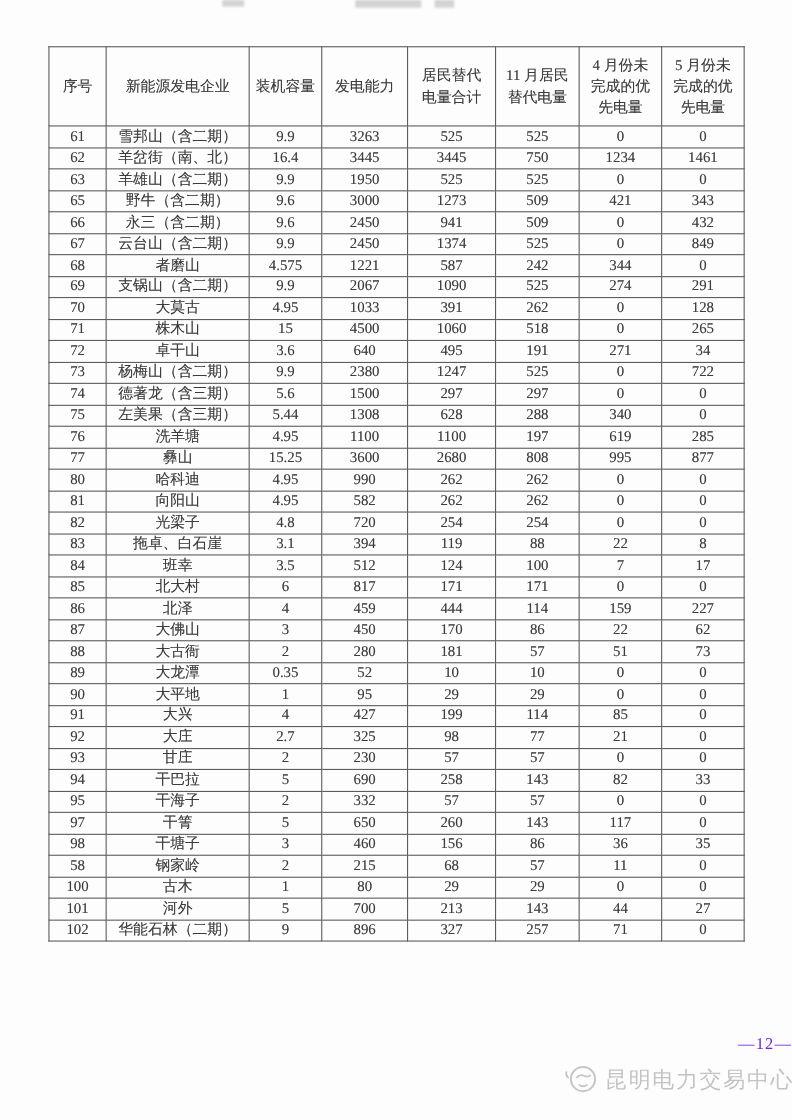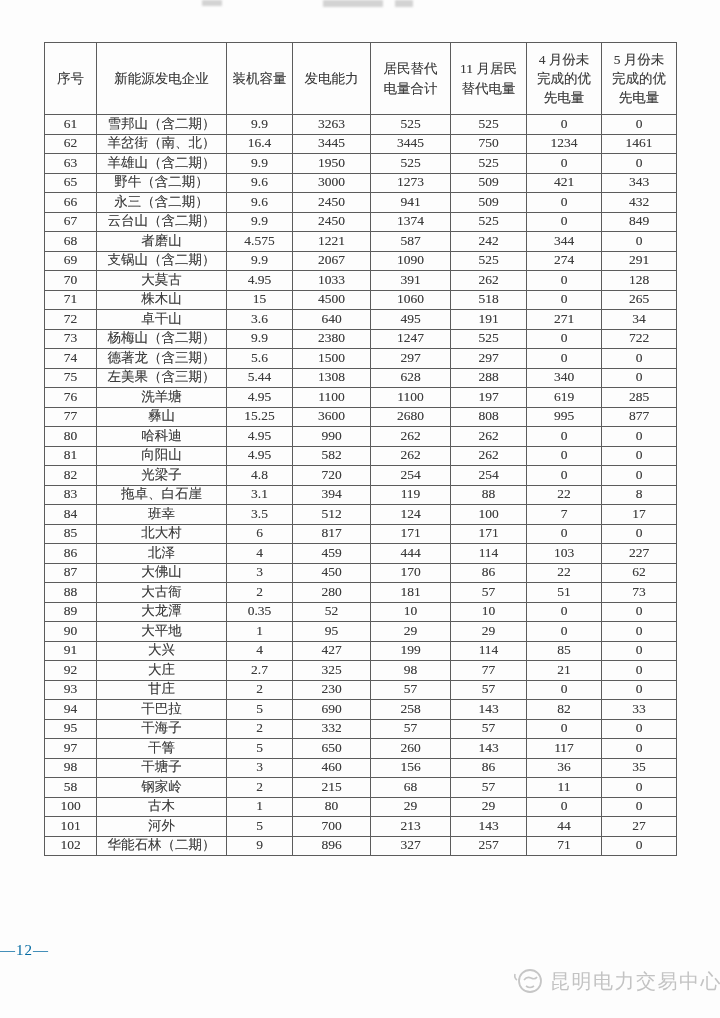--- a/index.html
+++ b/index.html
@@ -50,24 +50,24 @@
   table.data tbody td {
     height: 18.5px;
     font-size: 13.5px;
     line-height: 1.1;
   }
   .pagenum {
     position: absolute;
     left: 0;
     width: 720px;
     top: 942px;
-    text-align: left;
+    text-align: right;
     font-size: 15px;
     letter-spacing: 1px;
-    color: #0369a1;
+    color: #6d28d9;
   }
   .watermark {
     position: absolute;
     left: 513px;
     top: 966px;
     display: flex;
     align-items: center;
     gap: 7px;
     color: #c3c3c3;
   }
@@ -338,21 +338,21 @@
           <td>0</td>
           <td>0</td>
         </tr>
         <tr>
           <td>86</td>
           <td>北泽</td>
           <td>4</td>
           <td>459</td>
           <td>444</td>
           <td>114</td>
-          <td>103</td>
+          <td>159</td>
           <td>227</td>
         </tr>
         <tr>
           <td>87</td>
           <td>大佛山</td>
           <td>3</td>
           <td>450</td>
           <td>170</td>
           <td>86</td>
           <td>22</td>

